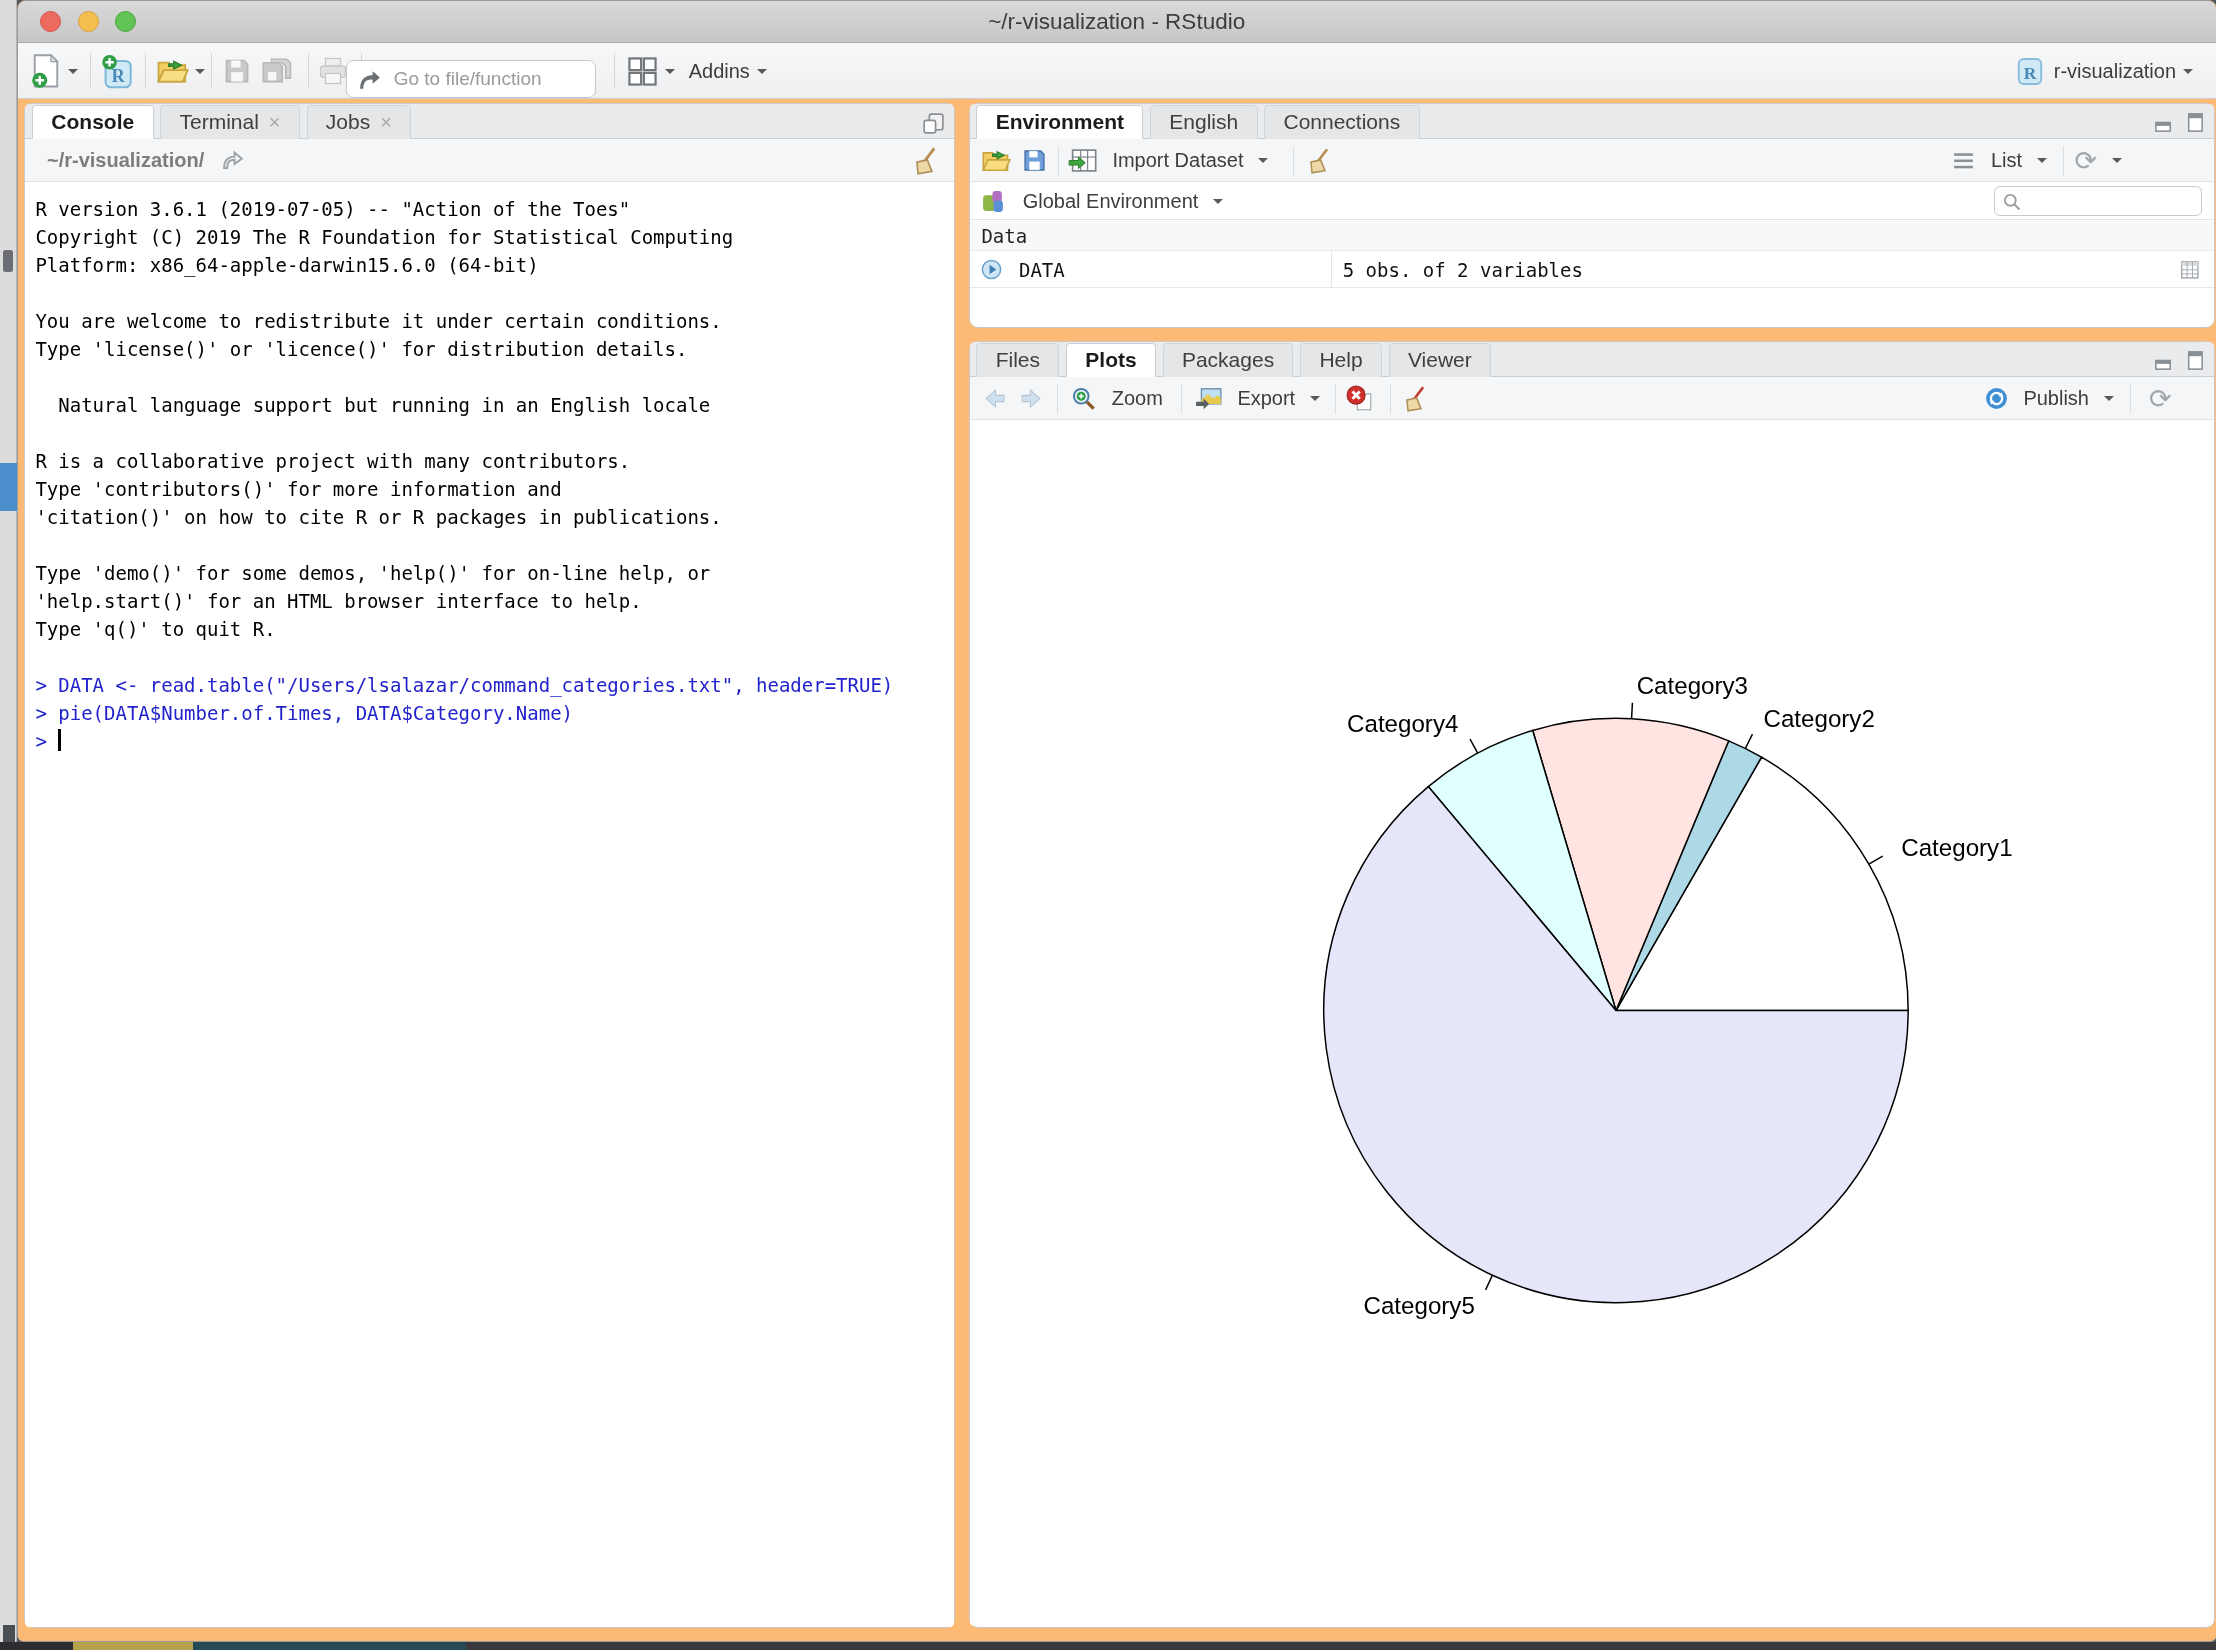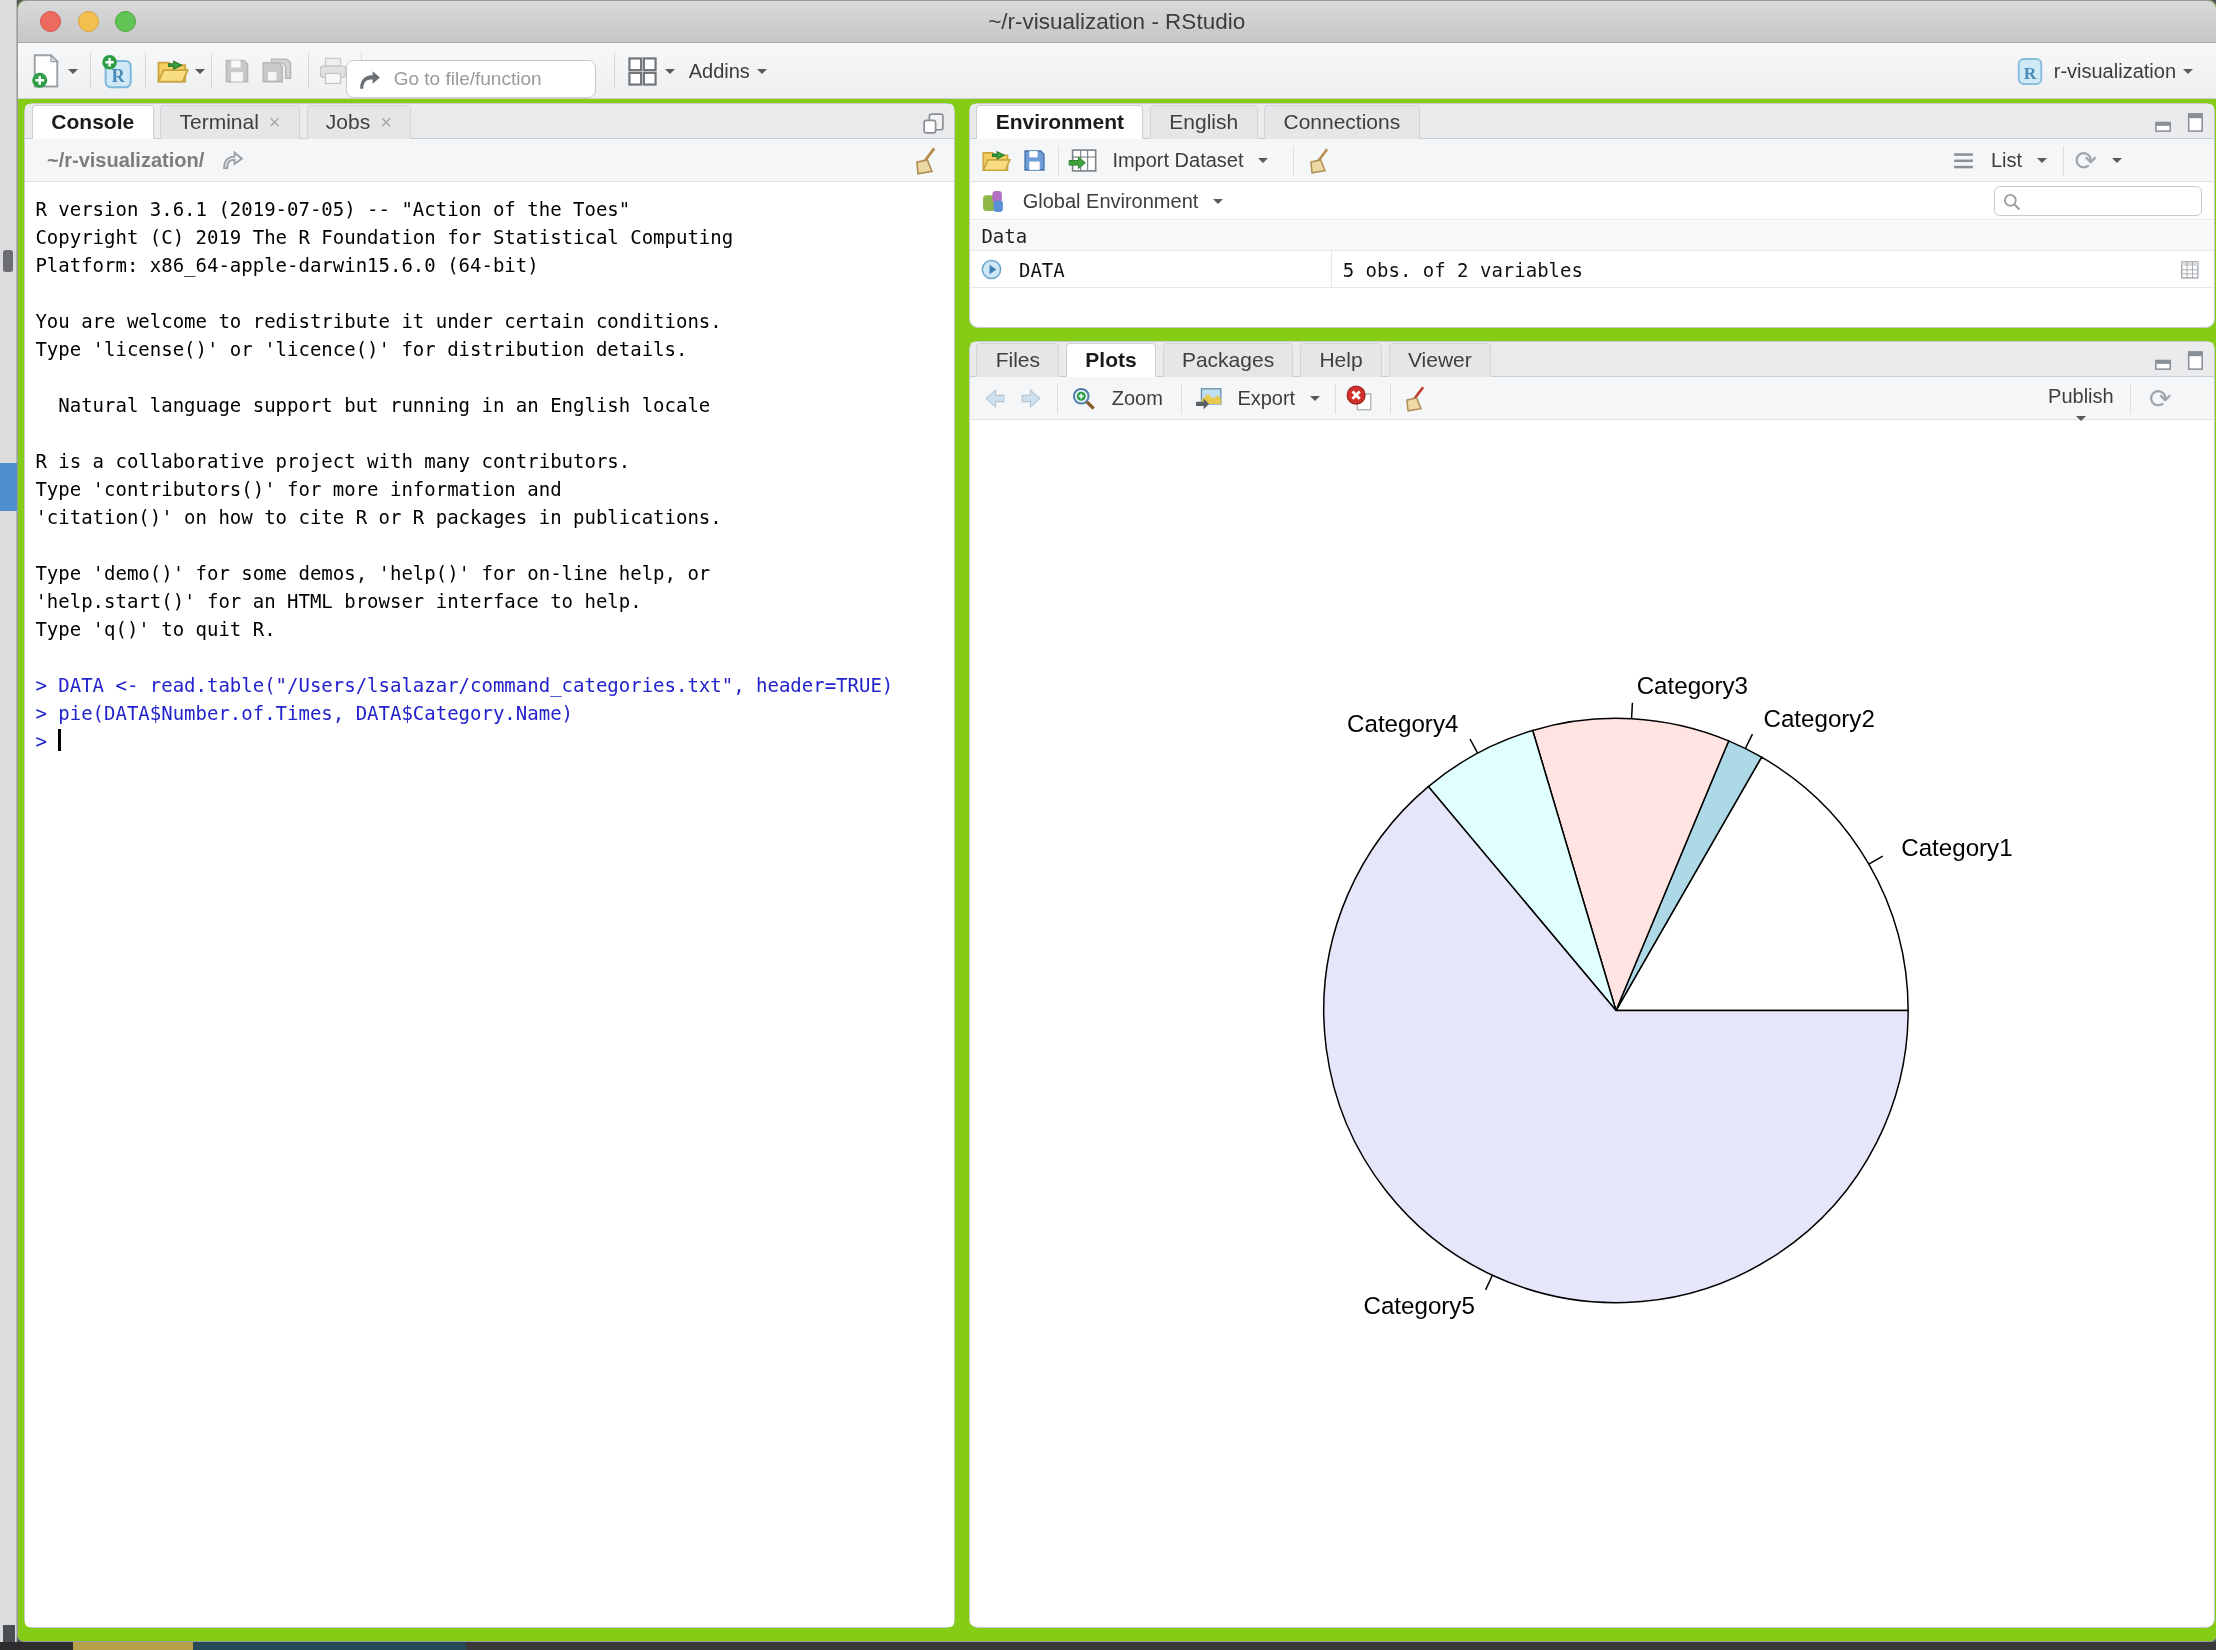--- a/index.html
+++ b/index.html
@@ -13,21 +13,21 @@
   .left-strip .smudge1 { position:absolute; left:3.3px; top:250px; width:10px; height:21.6px; background:#6b6f73; border-radius:2.5px; }
   .left-strip .smudge2 { position:absolute; left:3.3px; top:1625px; width:11.7px; height:16.7px; background:#4a4f54; }
 
   
   .bottom-strip { position:absolute; left:0; top:1642px; width:2216px; height:8.3px; background:#39393b; }
   .bottom-strip .seg1 { position:absolute; left:0; width:73px; height:8.3px; background:#2d2d2f; }
   .bottom-strip .seg2 { position:absolute; left:73px; width:120px; height:8.3px; background:#b6a14a; }
   .bottom-strip .seg3 { position:absolute; left:193px; width:273px; height:8.3px; background:#274a57; }
 
   
-  .window { position:absolute; left:16.7px; top:0; width:2200px; height:1642px; background:#84cc16;
+  .window { position:absolute; left:16.7px; top:0; width:2200px; height:1642px; background:#fdba74;
             border-radius:8.3px 8.3px 6.7px 6.7px; border:0.8px solid #9a9a9a; }
 
   .titlebar { position:absolute; left:0; top:0; width:100%; height:42px;
               background:linear-gradient(#d9d9d9,#c6c6c6); border-bottom:0.8px solid #a9a9a9;
               border-radius:8.3px 8.3px 0 0; }
   .titlebar .title { position:absolute; left:0; right:0; top:0; height:42px; line-height:42px;
                      text-align:center; font-size:22.5px; color:#3d3d3d; }
   .light { position:absolute; top:10px; width:21px; height:21px; border-radius:50%; }
   .light.red    { left:22.5px;  background:#ec6a5e; border:0.8px solid #d55249; }
   .light.yellow { left:60px;  background:#f5bf4f; border:0.8px solid #d6a13d; }
@@ -454,21 +454,21 @@
             <path d="M5.8 5.8 L12.2 12.2 M12.2 5.8 L5.8 12.2" stroke="#fff" stroke-width="2.6"></path>
           </svg>
         </div>
         <div class="ssep" style="left:420px;"></div>
         <div class="sitem" style="left:431px;">
           <svg width="27" height="28" viewBox="0 0 24 26">
             <line x1="20" y1="2" x2="11" y2="14" stroke="#c0392b" stroke-width="2.4"></line>
             <path d="M5 14 L14 12 L18 22 L6 24 Z" fill="#ecd9a4" stroke="#b08d57" stroke-width="1.4"></path>
           </svg>
         </div>
-        <div class="sitem" style="right:100px;flex-direction:column;">
+        <div class="sitem" style="right:100px;">
           <svg width="25" height="25" viewBox="0 0 24 24">
             <circle cx="12" cy="12" r="10" fill="#3e8fd4"></circle>
             <path d="M7 14 a5 5 0 0 1 10 -4" fill="none" stroke="#fff" stroke-width="2.2"></path>
             <path d="M17 6 l1.5 4.5 -4.5 -1 Z" fill="#fff"></path>
             <path d="M17 10 a5 5 0 0 1 -10 4" fill="none" stroke="#fff" stroke-width="2.2"></path>
             <path d="M7 18 l-1.5 -4.5 4.5 1 Z" fill="#fff"></path>
           </svg>
           <span class="ui-label" style="margin-left:6.7px;">Publish</span>
           <span class="caret"></span>
         </div>

